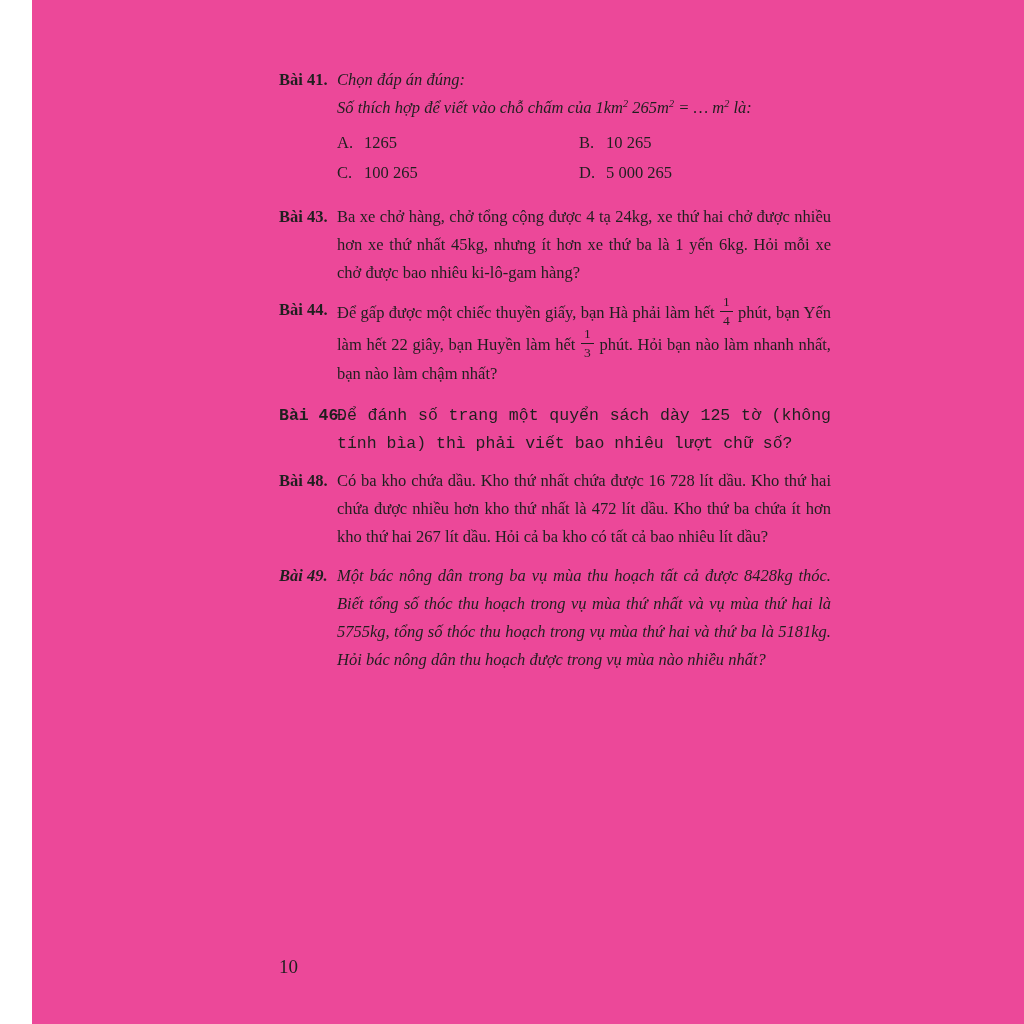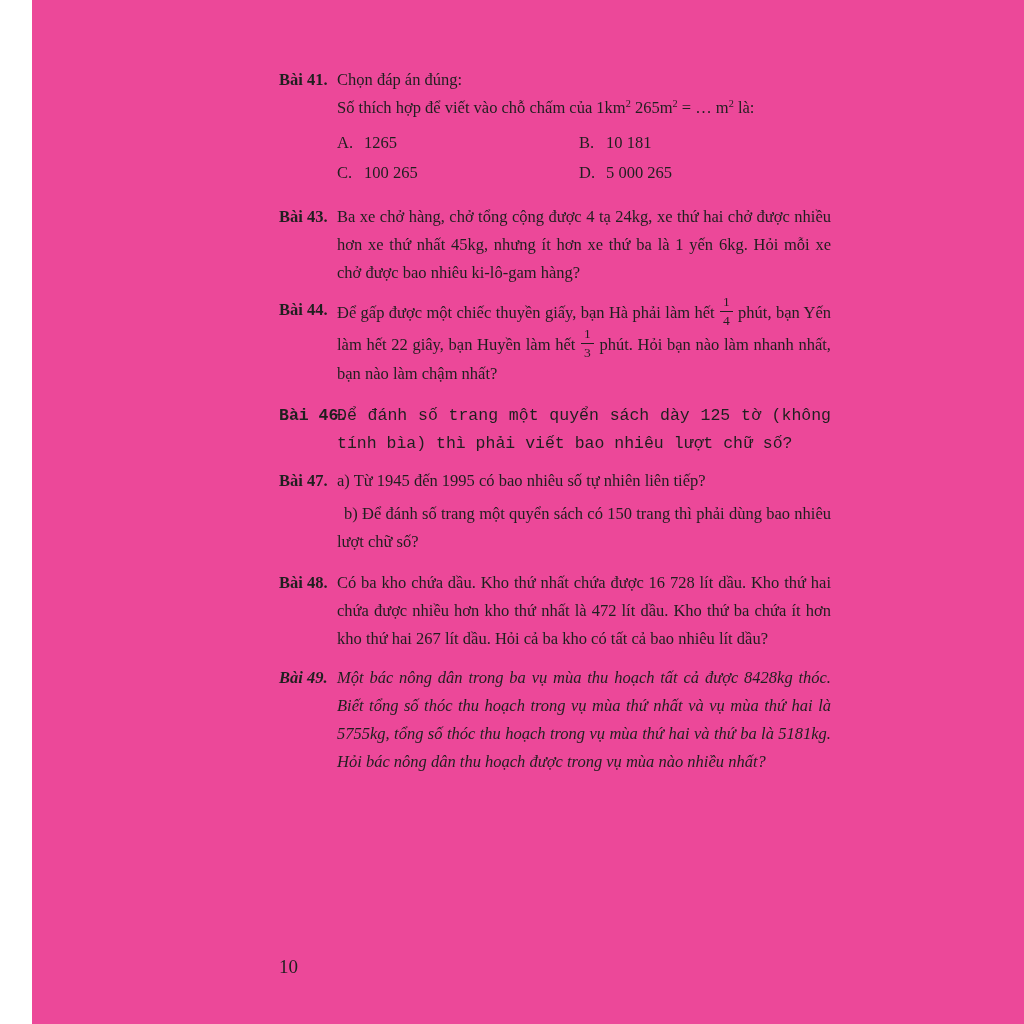--- a/index.html
+++ b/index.html
@@ -8,21 +8,21 @@
     font-family:"Liberation Serif","DejaVu Serif",serif;
     color:#1f1f1f;
     -webkit-font-smoothing:antialiased;
   }
   .page{position:relative;width:1024px;height:1024px;background:#ec4899;overflow:hidden;margin-left:32px;}
   .content{position:absolute;left:247px;top:66px;width:552px;}
 
   .ex{position:relative;padding-left:58px;font-size:16.5px;line-height:28px;}
   .ex-label{position:absolute;left:0;top:0;font-weight:bold;white-space:nowrap;}
   .ex-text{margin:0;text-align:justify;}
-  .ex-line{margin:0;}
+  .ex-line{margin:0;font-style:italic;}
 
   .ex-41{margin-bottom:15px;}
   .ex-42{margin-bottom:13px;}
   .ex-43{margin-bottom:8px;}
   .ex-44{margin-bottom:14px;line-height:29px;}
   .ex-45{margin-bottom:13px;}
   .ex-46{margin-bottom:9px;font-family:Liberation Mono, monospace;}
   .ex-47{margin-bottom:13px;}
   .ex-48{margin-bottom:11px;}
   .ex-49{margin-bottom:0;font-style:italic;}
@@ -54,21 +54,21 @@
       <p class="ex-line">Chọn đáp án đúng:</p>
       <p class="ex-line"><span>Số thích hợp để viết vào chỗ chấm của 1km</span><sup>2</sup><span> 265m</span><sup>2</sup><span> = …  m</span><sup>2</sup><span> là:</span></p>
       <div class="opts">
         <div class="opt-row">
           <span class="opt">
               <span class="opt-letter">A.</span>
               <span>1265</span>
             </span>
           <span class="opt">
               <span class="opt-letter">B.</span>
-              <span>10 181</span>
+              <span>10 265</span>
             </span>
         </div>
         <div class="opt-row">
           <span class="opt">
               <span class="opt-letter">C.</span>
               <span>100 265</span>
             </span>
           <span class="opt">
               <span class="opt-letter">D.</span>
               <span>5 000 265</span>
@@ -87,25 +87,20 @@
       <span class="ex-label">Bài 44.</span>
       <p class="ex-text"><span>Để gấp được một chiếc thuyền giấy, bạn Hà phải làm hết </span><span class="frac"><span class="num">1</span><span class="den">4</span></span><span> phút, bạn Yến làm hết 22 giây, bạn Huyền làm hết </span><span class="frac"><span class="num">1</span><span class="den">3</span></span><span> phút. Hỏi bạn nào làm nhanh nhất, bạn nào làm chậm nhất?</span></p>
     </section>
 
 
     <section class="ex ex-46">
       <span class="ex-label">Bài 46.</span>
       <p class="ex-text">Để đánh số trang một quyển sách dày 125 tờ (không tính bìa) thì phải viết bao nhiêu lượt chữ số?</p>
     </section>
 
-    <section class="ex ex-47">
-      <span class="ex-label">Bài 47.</span>
-      <p class="ex-line">a) Từ 1945 đến 1995 có bao nhiêu số tự nhiên liên tiếp?</p>
-      <p class="ex-text part-b">b) Để đánh số trang một quyển sách có 150 trang thì phải dùng bao nhiêu lượt chữ số?</p>
-    </section>
 
     <section class="ex ex-48">
       <span class="ex-label">Bài 48.</span>
       <p class="ex-text">Có ba kho chứa dầu. Kho thứ nhất chứa được 16 728 lít dầu. Kho thứ hai chứa được nhiều hơn kho thứ nhất là 472 lít dầu. Kho thứ ba chứa ít hơn kho thứ hai 267 lít dầu. Hỏi cả ba kho có tất cả bao nhiêu lít dầu?</p>
     </section>
 
     <section class="ex ex-49">
       <span class="ex-label">Bài 49.</span>
       <p class="ex-text">Một bác nông dân trong ba vụ mùa thu hoạch tất cả được 8428kg thóc. Biết tổng số thóc thu hoạch trong vụ mùa thứ nhất và vụ mùa thứ hai là 5755kg, tổng số thóc thu hoạch trong vụ mùa thứ hai và thứ ba là 5181kg. Hỏi bác nông dân thu hoạch được trong vụ mùa nào nhiều nhất?</p>
     </section>

